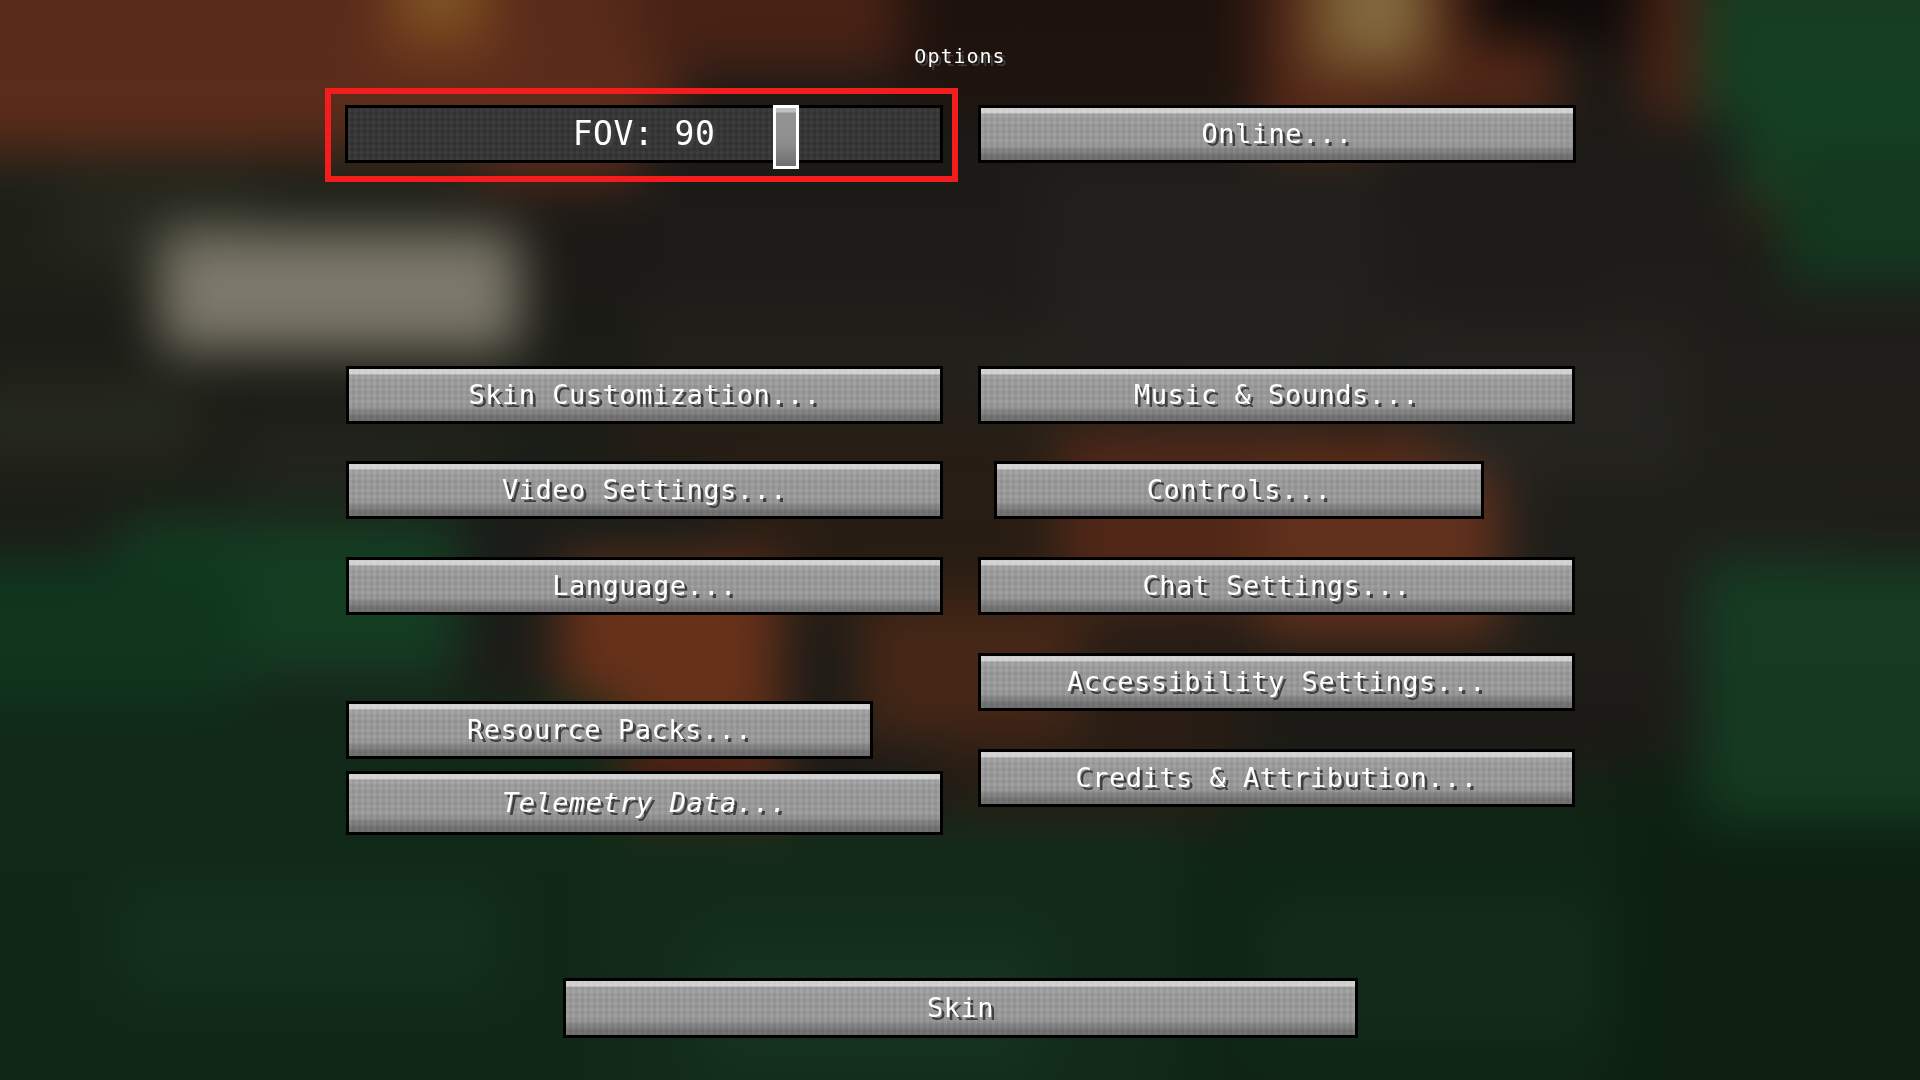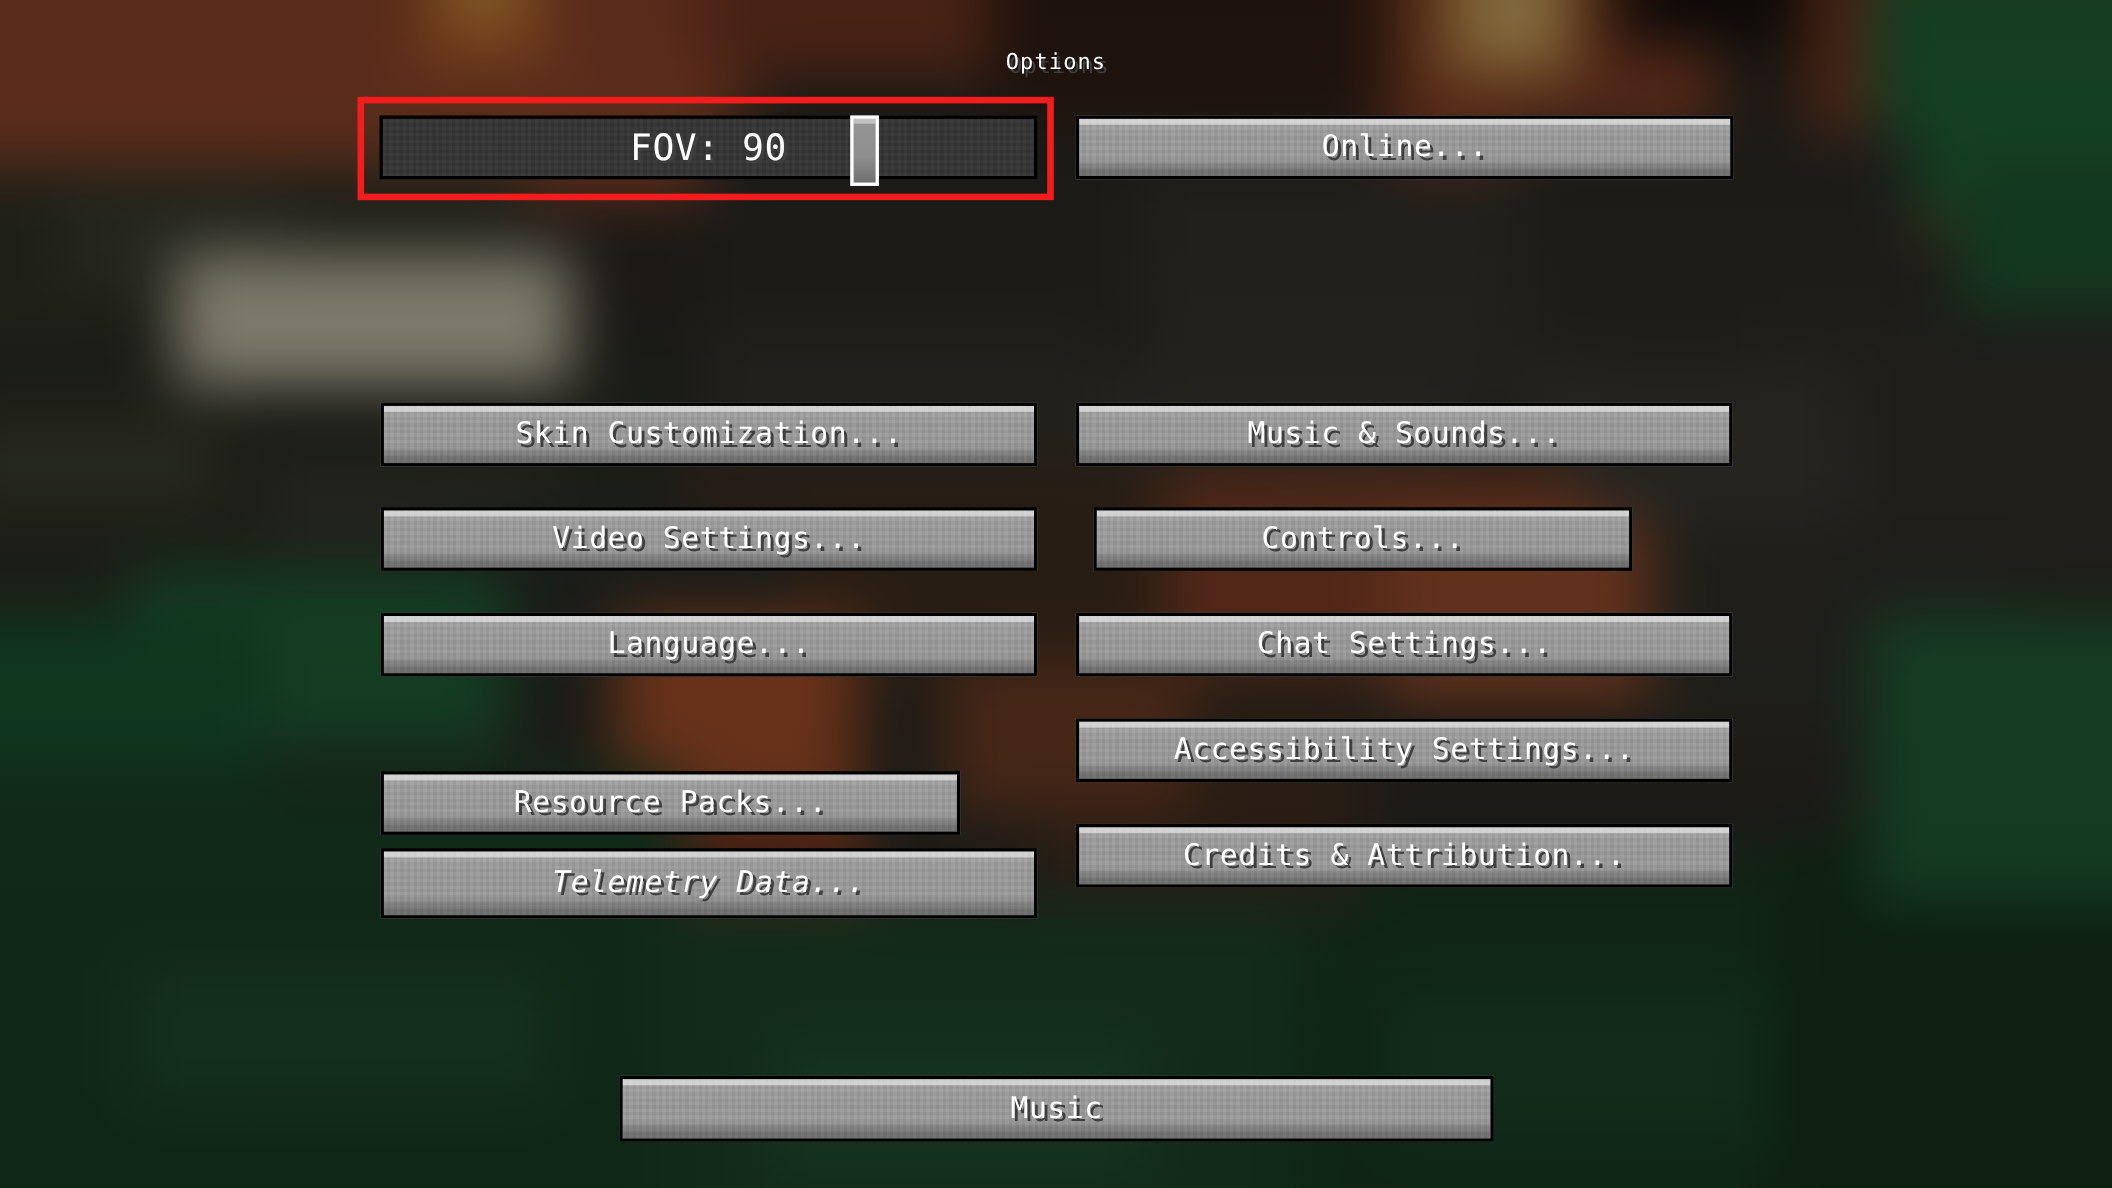--- a/index.html
+++ b/index.html
@@ -227,16 +227,16 @@
     <span class="lbl">Chat Settings...</span>
   </div>
   <div class="mcbtn" style="left:978px; top:749px; width:597px; height:58px;">
     <span class="lbl">Credits &amp; Attribution...</span>
   </div>
   <div class="mcbtn" style="left:978px; top:653px; width:597px; height:58px;">
     <span class="lbl">Accessibility Settings...</span>
   </div>
 
   <div class="mcbtn" style="left:563px; top:978px; width:795px; height:60px;">
-    <span class="lbl">Music</span>
+    <span class="lbl">Skin</span>
   </div>
 
 </div>
 
 </body></html>

